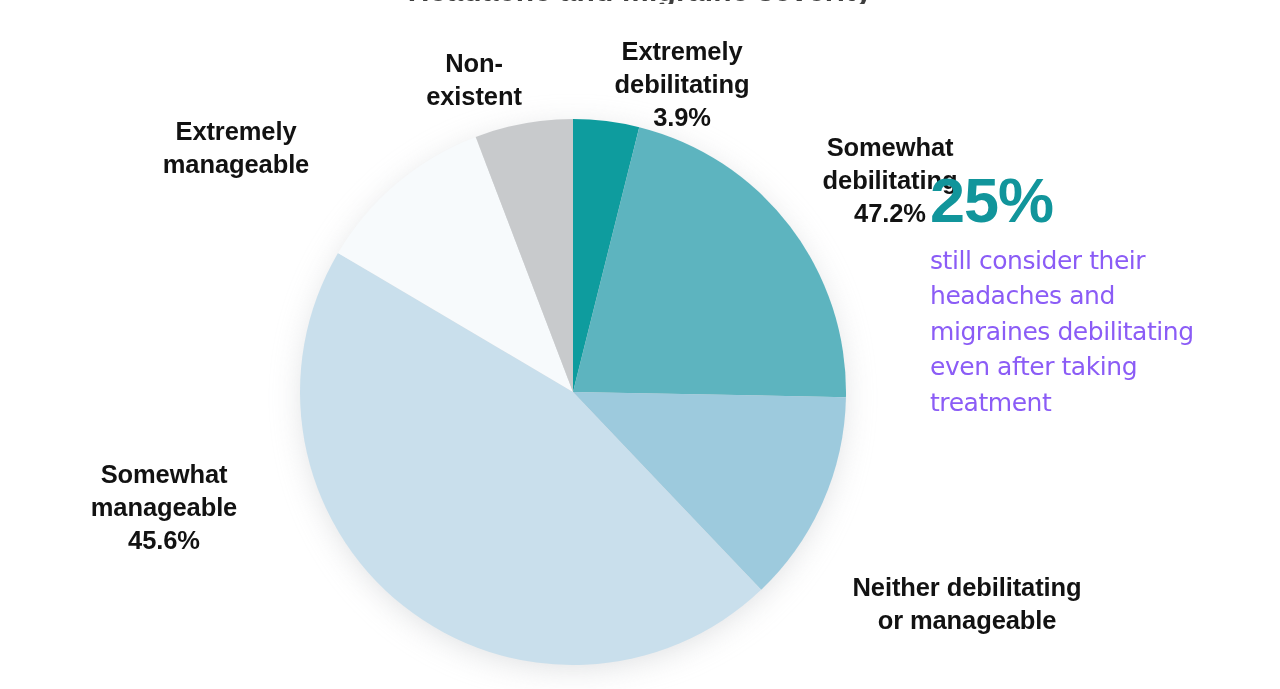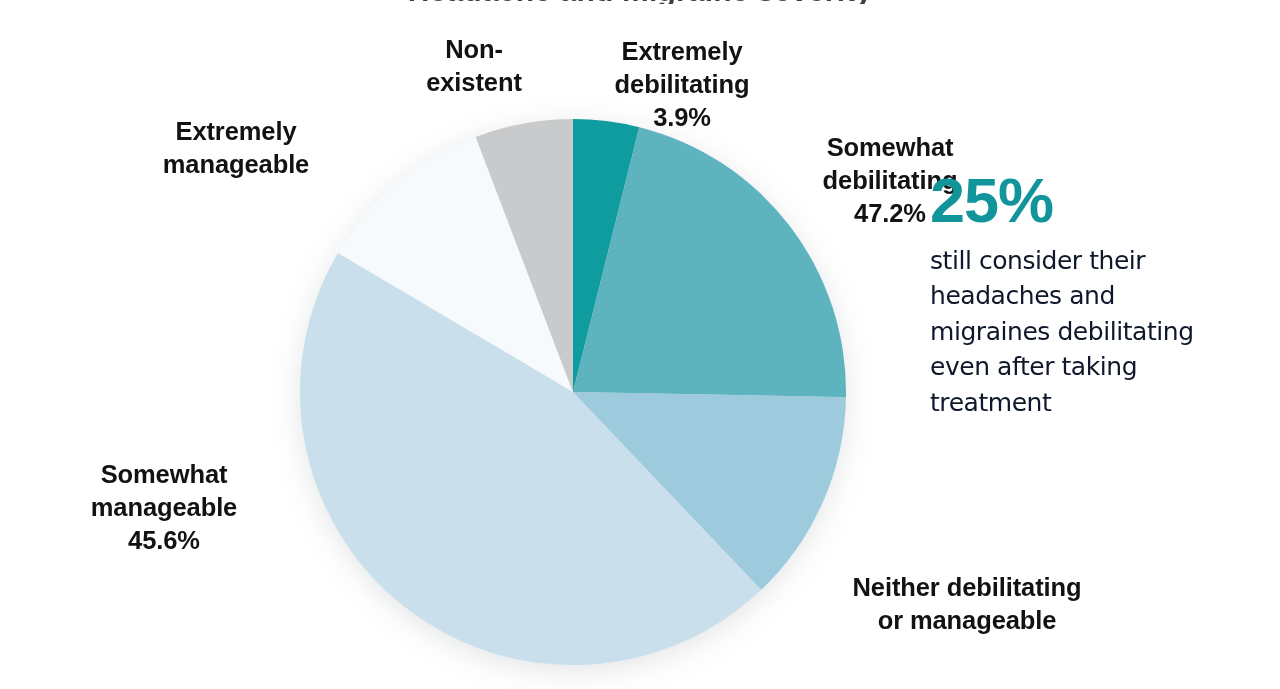--- a/index.html
+++ b/index.html
@@ -68,21 +68,21 @@
     color: #121212;
     font-size: 25.5px;
     font-weight: 700;
     line-height: 1.30;
     letter-spacing: -0.1px;
     white-space: pre-line;
   }
   .lbl .pct { display: block; }
 
   .lbl-extremely-manageable { left: 108px;  top: 82px;  width: 256px; text-align: center; }
-  .lbl-non-existent         { left: 388px;  top: 0;  width: 172px; text-align: center; }
+  .lbl-non-existent         { left: 388px;  top: 14px;  width: 172px; text-align: center; }
   .lbl-extremely-debil      { left: 570px;  top: 2px;   width: 224px; text-align: center; }
   .lbl-somewhat-debil       { left: 776px;  top: 98px;  width: 228px; text-align: center; }
   .lbl-neither              { left: 812px;  top: 538px; width: 310px; text-align: center; }
   .lbl-somewhat-manageable  { left: 42px;   top: 425px; width: 244px; text-align: center; }
 
   
   .callout {
     position: absolute;
     left: 930px;
     top: 168px;
@@ -93,21 +93,21 @@
     display: block;
     color: #11959b;
     font-size: 63px;
     font-weight: 700;
     line-height: 1.04;
     letter-spacing: -1px;
   }
   .callout-body {
     display: block;
     margin-top: 9px;
-    color: #0f172a;
+    color: #8b5cf6;
     font-family: "DejaVu Sans", sans-serif;
     font-size: 25px;
     font-weight: 400;
     line-height: 1.42;
     letter-spacing: -0.45px;
     white-space: pre-line;
   }
 </style>
 </head>
 <body>

